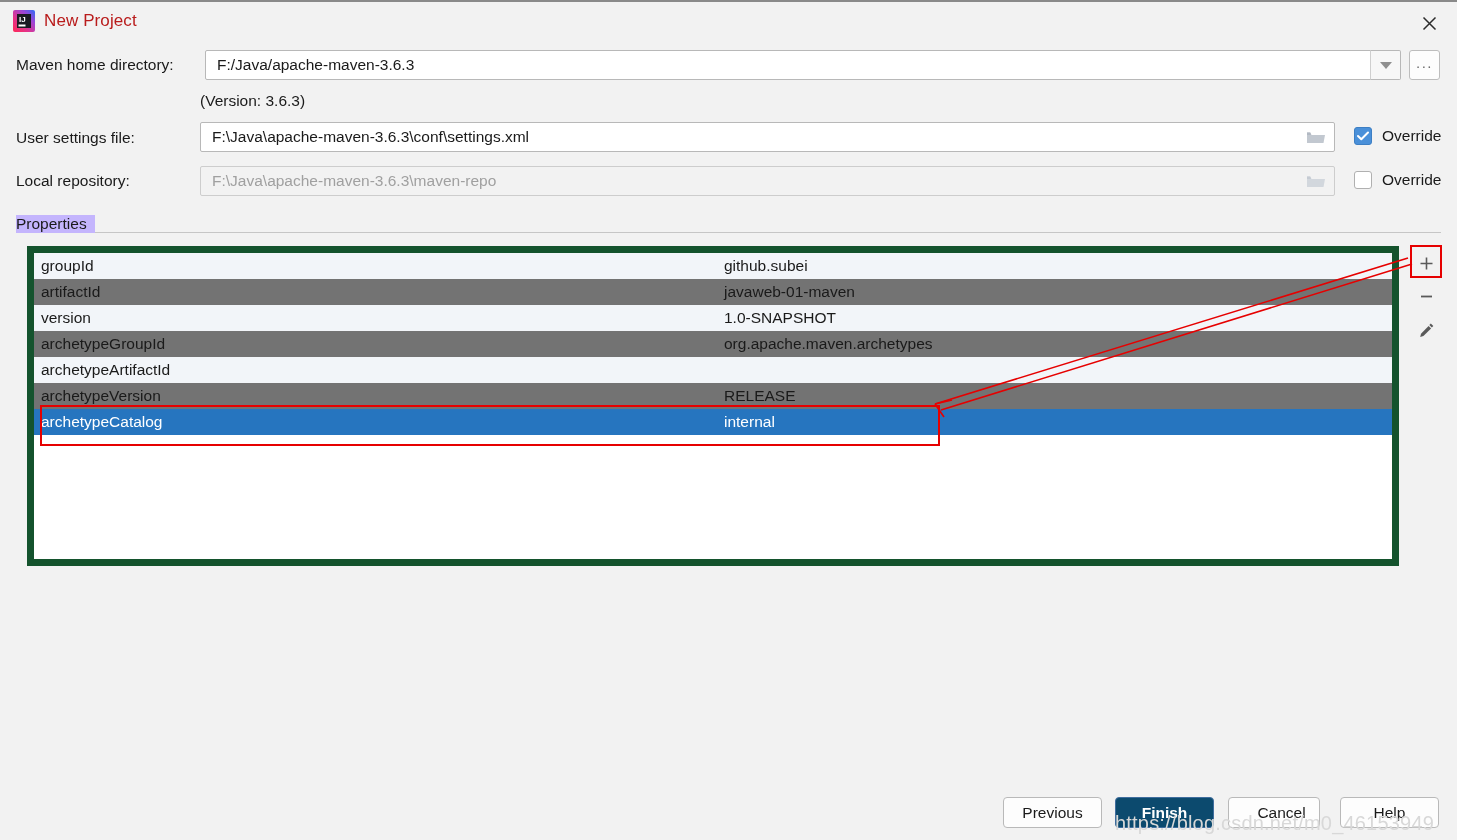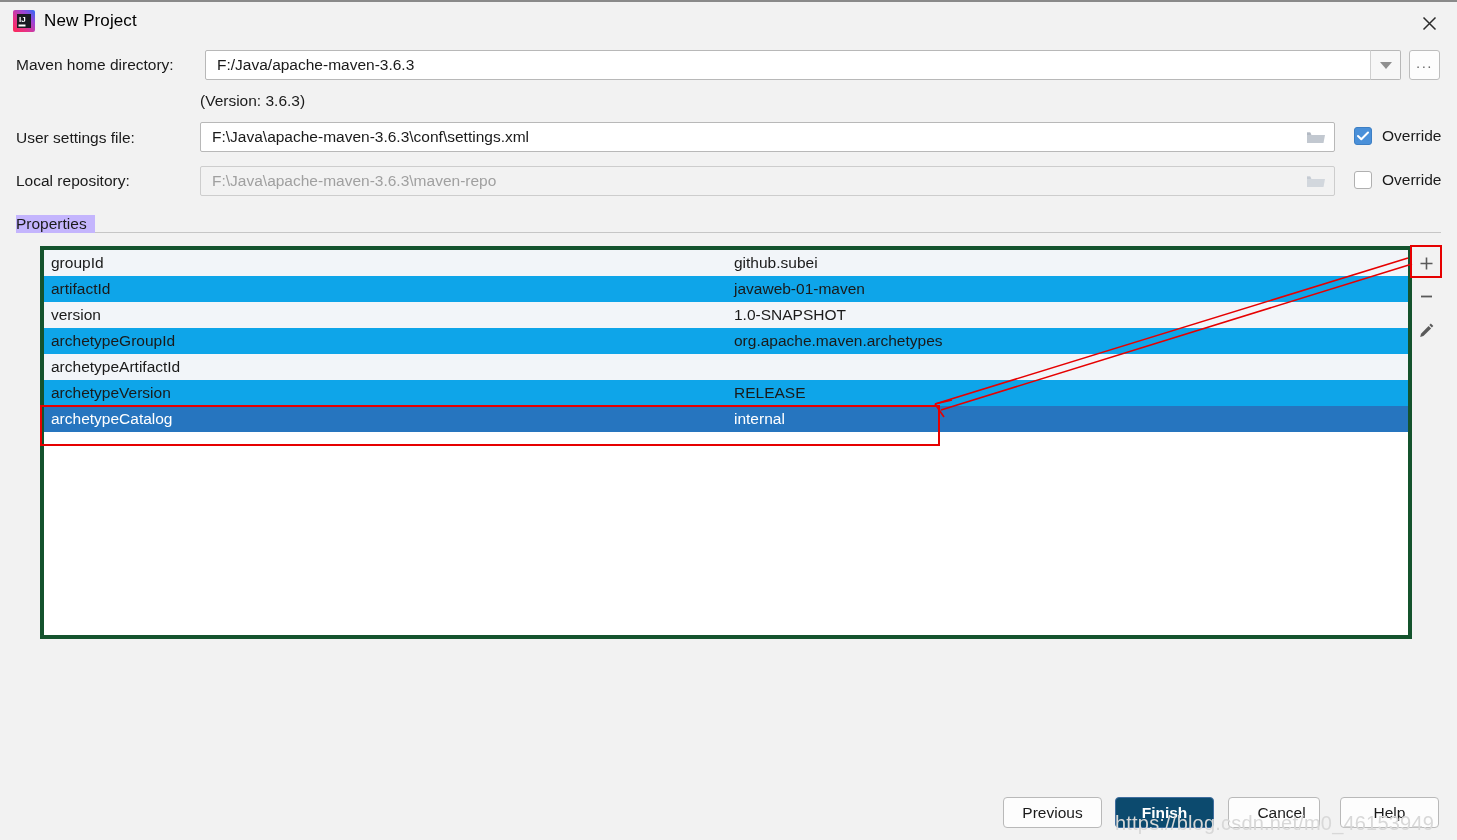--- a/index.html
+++ b/index.html
@@ -29,21 +29,21 @@
   }
   .title-logo {
     position: absolute;
     left: 13px; top: 8px;
     width: 22px; height: 22px;
   }
   .title-text {
     position: absolute;
     left: 44px; top: 9px;
     font-size: 17px;
-    color: #000000;
+    color: #b91c1c;
     letter-spacing: 0.1px;
   }
   .close-btn {
     position: absolute;
     right: 0; top: 2px;
     width: 56px; height: 38px;
     display: flex; align-items: center; justify-content: center;
     cursor: pointer;
   }
   .close-btn svg { display: block; }
@@ -155,34 +155,34 @@
   }
   .group-rule {
     position: absolute;
     left: 16px; top: 232px;
     width: 1425px; height: 1px;
     background: #c6c6c6;
   }
 
   .table-frame {
     position: absolute;
-    left: 40px; top: 246px;
-    width: 1372px; height: 393px;
+    left: 27px; top: 246px;
+    width: 1372px; height: 320px;
     background: #ffffff;
-    border: 4px solid #14532d;
+    border: 7px solid #14532d;
     overflow: hidden;
     z-index: 1;
   }
   .trow {
     height: 26px;
     display: flex;
     align-items: center;
     font-size: 15.5px;
     color: #1a1a1a;
-    background: #0ea5e9;
+    background: #737373;
     cursor: pointer;
   }
   .trow.alt { background: #f2f5f9; }
   .trow.selected { background: #2675bf; color: #ffffff; }
   .tcell-key { width: 688px; padding-left: 7px; overflow: hidden; white-space: nowrap; }
   .tcell-val { flex: 1; padding-left: 2px; overflow: hidden; white-space: nowrap; }
 
   
   .side-toolbar {
     position: absolute;

